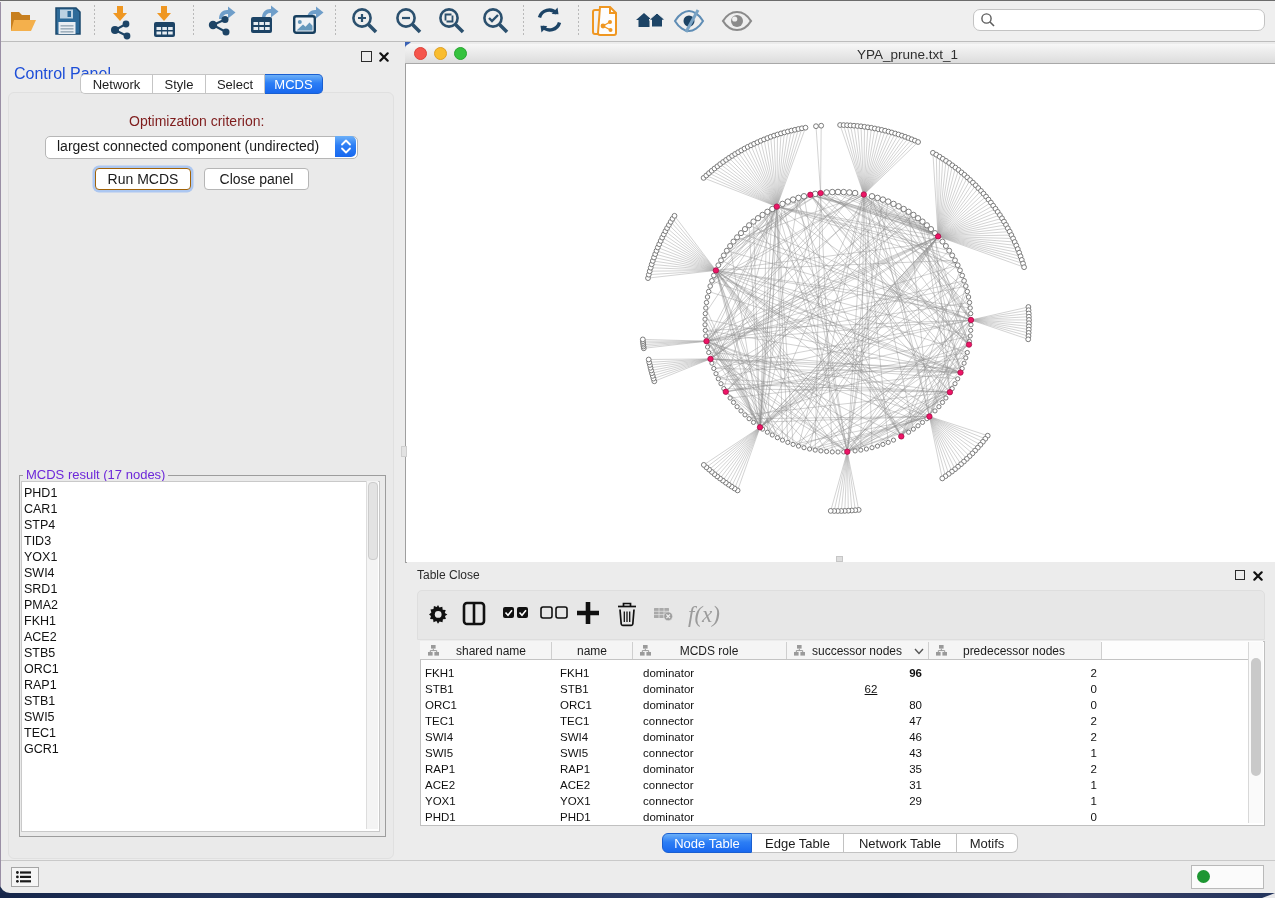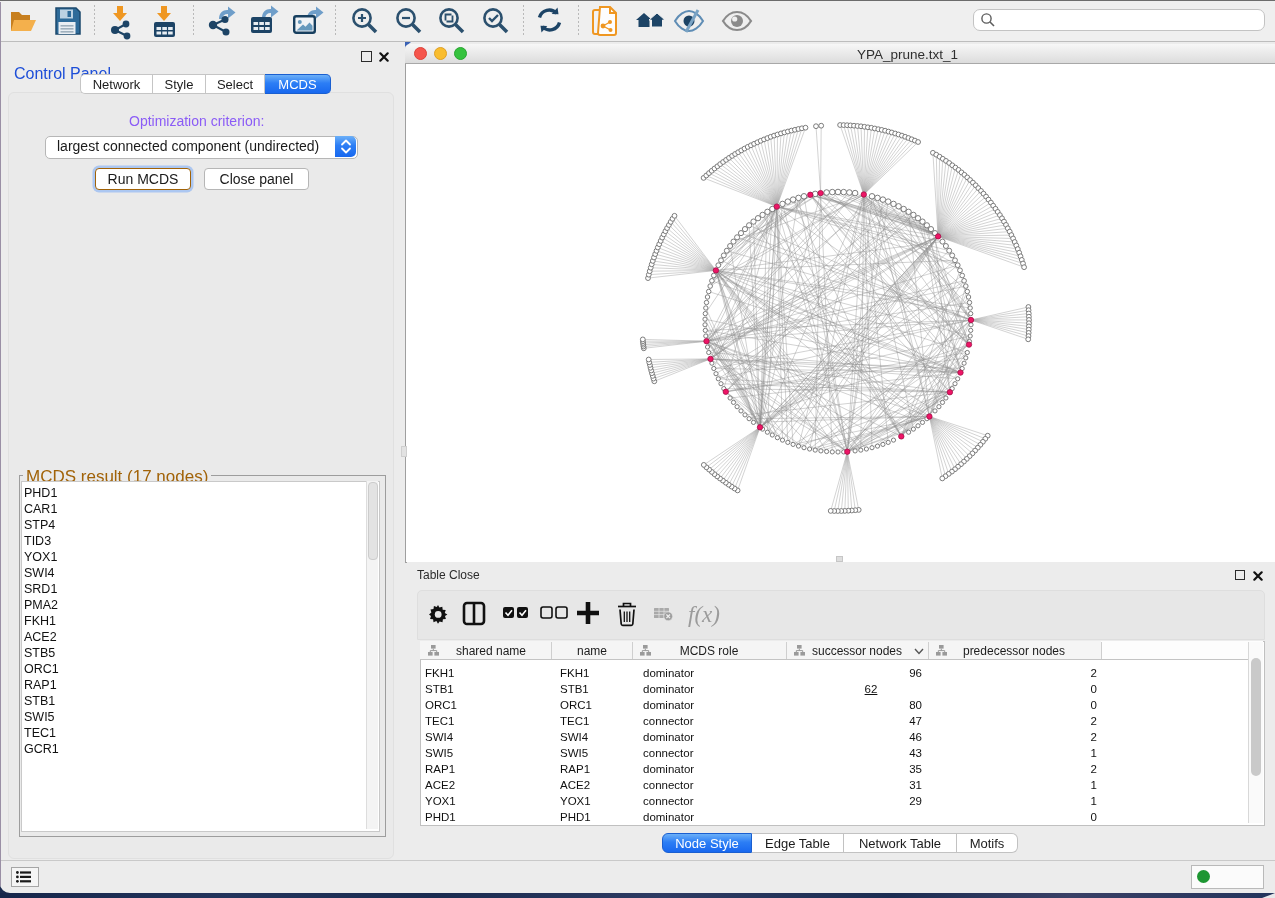--- a/index.html
+++ b/index.html
@@ -167,37 +167,37 @@
 <svg class="abs" style="left:378px;top:51px" width="12" height="12" viewBox="0 0 13 13">
   <path d="M2.5 2.5 L10.5 10.5 M10.5 2.5 L2.5 10.5" stroke="#111" stroke-width="2.4" stroke-linecap="round"></path>
 </svg>
 
 <div class="abs" style="left:8px;top:92px;width:384px;height:765px;background:#eaeaea;border:1px solid #e0e0e0;border-radius:6px;"></div>
 
 <div class="abs" style="left:80px;top:74px;height:20px;display:flex;font-size:13px;color:#1c1c1c;box-sizing:border-box;">
   <div style="box-sizing:border-box;width:72px;background:#fff;border:1px solid #c5c5c5;border-right:none;border-radius:5px 0 0 5px;display:flex;align-items:center;justify-content:center;">Network</div>
   <div style="box-sizing:border-box;width:53px;background:#fff;border:1px solid #c5c5c5;border-right:none;display:flex;align-items:center;justify-content:center;">Style</div>
   <div style="box-sizing:border-box;width:60px;background:#fff;border:1px solid #c5c5c5;display:flex;align-items:center;justify-content:center;">Select</div>
-  <div style="box-sizing:border-box;width:66px;background:linear-gradient(#6cb0f8,#2c7ef5 45%,#1868ef);border:1px solid #1a5fd0;border-left:none;border-radius:0 5px 5px 0;display:flex;align-items:center;justify-content:center;color:#fff;">MCDS</div>
+  <div style="box-sizing:border-box;width:58px;background:linear-gradient(#6cb0f8,#2c7ef5 45%,#1868ef);border:1px solid #1a5fd0;border-left:none;border-radius:0 5px 5px 0;display:flex;align-items:center;justify-content:center;color:#fff;">MCDS</div>
 </div>
-<div class="abs" style="left:129px;top:113px;width:160px;font-size:14px;color:#8b5cf6;">Optimization criterion:</div>
+<div class="abs" style="left:129px;top:113px;width:160px;font-size:14px;color:#7f1d1d;">Optimization criterion:</div>
 
 <div class="abs" style="left:45px;top:136px;width:311px;height:21px;background:#fff;border:1px solid #b6b6b6;border-radius:5px;"></div>
 <div class="abs" style="left:57px;top:138px;font-size:14px;color:#1a1a1a;">largest connected component (undirected)</div>
 <div class="abs" style="left:335px;top:136px;width:21px;height:21px;background:linear-gradient(#6cb0f8,#2c7ef5 45%,#1868ef);border-radius:0 5px 5px 0;"></div>
 <svg class="abs" style="left:339px;top:139px" width="14" height="15" viewBox="0 0 14 15">
   <path d="M3 5.5 L7 1.5 L11 5.5" fill="none" stroke="#fff" stroke-width="1.8" stroke-linecap="round" stroke-linejoin="round"></path>
   <path d="M3 9.5 L7 13.5 L11 9.5" fill="none" stroke="#fff" stroke-width="1.8" stroke-linecap="round" stroke-linejoin="round"></path>
 </svg>
 
 <div class="abs" style="left:95px;top:168px;width:94px;height:20px;background:#fff;border:1px solid #a16207;border-radius:4px;box-shadow:0 0 0 2.5px rgba(120,170,246,0.55);display:flex;align-items:center;justify-content:center;font-size:14px;color:#1a1a1a;">Run MCDS</div>
 <div class="abs" style="left:204px;top:168px;width:103px;height:20px;background:#fff;border:1px solid #b6b6b6;border-radius:4px;display:flex;align-items:center;justify-content:center;font-size:14px;color:#1a1a1a;">Close panel</div>
 
 <div class="abs" style="left:19px;top:475px;width:365px;height:360px;border:1px solid #9d9d9d;"></div>
-<div class="abs" style="left:23px;top:467px;background:#eaeaea;padding:0 3px;font-size:17px;color:#a16207;">MCDS result (17 nodes)</div>
+<div class="abs" style="left:23px;top:467px;background:#eaeaea;padding:0 3px;font-size:13px;color:#6d28d9;">MCDS result (17 nodes)</div>
 <div class="abs" style="left:21px;top:481px;width:357px;height:349px;background:#fff;border:1px solid #c9c9c9;"></div>
 <div class="abs" style="left:366px;top:481px;width:11px;height:348px;background:#f4f4f4;border-left:1px solid #ddd;"></div>
 <div class="abs" style="left:367.5px;top:482px;width:8px;height:76px;background:#e3e3e3;border:1px solid #cccccc;border-radius:4px;"></div>
 <div class="abs" style="left:24px;top:485px;font-size:12.5px;line-height:16px;color:#111;">PHD1<br>CAR1<br>STP4<br>TID3<br>YOX1<br>SWI4<br>SRD1<br>PMA2<br>FKH1<br>ACE2<br>STB5<br>ORC1<br>RAP1<br>STB1<br>SWI5<br>TEC1<br>GCR1</div>
 
 <div class="abs" style="left:405px;top:44px;width:870px;height:517px;background:#fff;border:1px solid #9f9f9f;border-right:none;border-radius:5px 0 0 0;"></div>
 <div class="abs" style="left:405px;top:42px;width:6px;height:5px;background:#3a62b5;clip-path:polygon(0 0,100% 0,0 100%);"></div>
 <div class="abs" style="left:405px;top:44px;width:870px;height:19px;background:linear-gradient(#f7f7f7,#dcdcdc);border-bottom:1px solid #a8a8a8;border-radius:5px 0 0 0;"></div>
 <div class="tl" style="left:414px;top:47.2px;width:11px;height:11px;background:#f5554c;border:0.8px solid #dd4238;"></div>
 <div class="tl" style="left:434px;top:47.2px;width:11px;height:11px;background:#f9bd2f;border:0.8px solid #dfa023;"></div>
@@ -1086,21 +1086,21 @@
     <text x="437" y="13.5">successor nodes</text>
     <text x="594" y="13.5">predecessor nodes</text>
   </g>
   <path d="M495 8 l4 4.5 4 -4.5" fill="none" stroke="#555" stroke-width="1.4"></path>
 </svg>
 <div class="abs" style="left:420px;top:665px;width:828px;font-size:11.5px;color:#111;">
   <div style="position:relative;height:16px;">
       <span style="position:absolute;left:5px;top:2px;">FKH1</span>
       <span style="position:absolute;left:140px;top:2px;">FKH1</span>
       <span style="position:absolute;left:223px;top:2px;">dominator</span>
-      <span style="position:absolute;left:400px;top:2px;width:102px;text-align:right;">96</span>
+      <span style="position:absolute;left:400px;top:2px;width:102px;text-align:right;font-weight:bold;">96</span>
       <span style="position:absolute;left:560px;top:2px;width:117px;text-align:right;">2</span>
     </div>
   <div style="position:relative;height:16px;">
       <span style="position:absolute;left:5px;top:2px;">STB1</span>
       <span style="position:absolute;left:140px;top:2px;">STB1</span>
       <span style="position:absolute;left:223px;top:2px;">dominator</span>
       <span style="position:absolute;left:400px;top:2px;width:102px;text-align:center;text-decoration:underline;">62</span>
       <span style="position:absolute;left:560px;top:2px;width:117px;text-align:right;">0</span>
     </div>
   <div style="position:relative;height:16px;">
@@ -1157,21 +1157,21 @@
       <span style="position:absolute;left:140px;top:2px;">PHD1</span>
       <span style="position:absolute;left:223px;top:2px;">dominator</span>
       <span style="position:absolute;left:400px;top:2px;width:102px;text-align:right;margin-top:32px;">18</span>
       <span style="position:absolute;left:560px;top:2px;width:117px;text-align:right;">0</span>
     </div>
 </div>
 <div class="abs" style="left:1248px;top:642px;width:14px;height:181px;background:#fafafa;border-left:1px solid #d8d8d8;"></div>
 <div class="abs" style="left:1250.5px;top:658px;width:10px;height:118px;background:#c9c9c9;border-radius:5px;"></div>
 
 <div class="abs" style="left:662px;top:833px;height:20px;display:flex;font-size:13px;color:#1c1c1c;box-sizing:border-box;">
-  <div style="box-sizing:border-box;width:90px;background:linear-gradient(#6cb0f8,#2c7ef5 45%,#1868ef);border:1px solid #1a5fd0;border-radius:6px 0 0 6px;display:flex;align-items:center;justify-content:center;color:#fff;">Node Style</div>
+  <div style="box-sizing:border-box;width:90px;background:linear-gradient(#6cb0f8,#2c7ef5 45%,#1868ef);border:1px solid #1a5fd0;border-radius:6px 0 0 6px;display:flex;align-items:center;justify-content:center;color:#fff;">Node Table</div>
   <div style="box-sizing:border-box;width:92px;background:#fff;border:1px solid #c2c2c2;border-left:none;display:flex;align-items:center;justify-content:center;">Edge Table</div>
   <div style="box-sizing:border-box;width:113px;background:#fff;border:1px solid #c2c2c2;border-left:none;display:flex;align-items:center;justify-content:center;">Network Table</div>
   <div style="box-sizing:border-box;width:61px;background:#fff;border:1px solid #c2c2c2;border-left:none;border-radius:0 6px 6px 0;display:flex;align-items:center;justify-content:center;">Motifs</div>
 </div>
 
 <div class="abs" style="left:0;top:860px;width:1275px;height:1px;background:#c9c9c9;"></div>
 <div class="abs" style="left:0;top:861px;width:1275px;height:32px;background:#ececec;"></div>
 <div class="abs" style="left:11px;top:867px;width:26px;height:18px;border:1px solid #a5a5a5;background:#f5f5f5;"></div>
 <svg class="abs" style="left:16px;top:871px" width="16" height="12" viewBox="0 0 16 12">
   <g fill="#1a1a1a">

